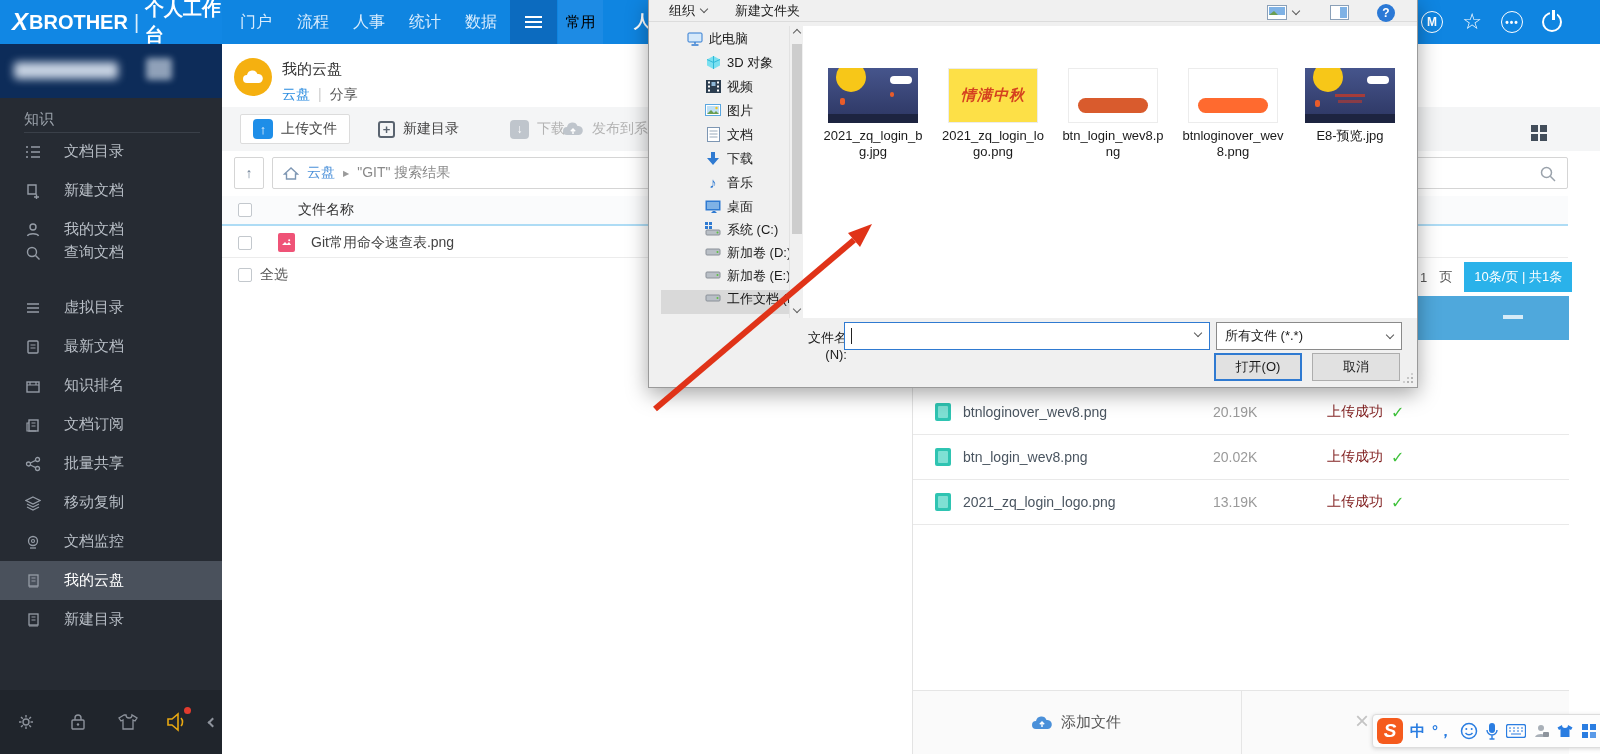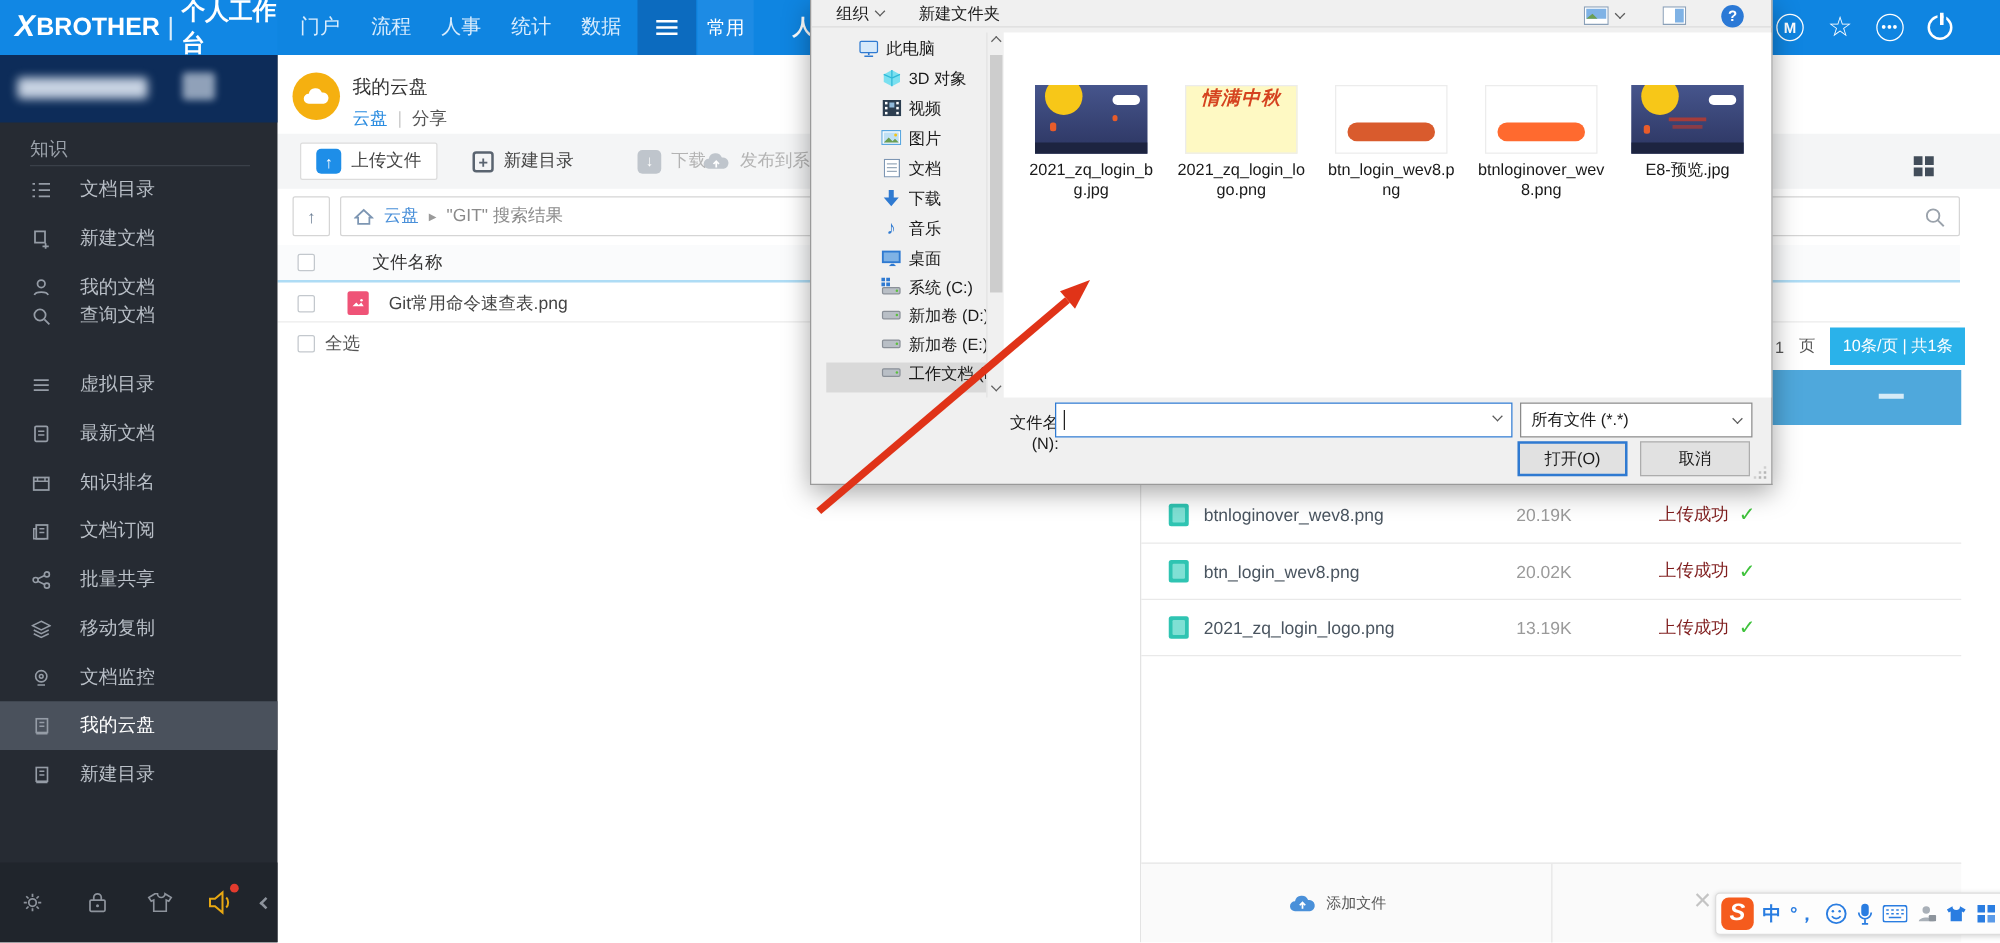--- a/index.html
+++ b/index.html
@@ -9,21 +9,21 @@
 .hdr{position:absolute;left:0;top:0;width:1600px;height:44px;background:#0f85e1;z-index:1}
 .logo{position:absolute;left:0;top:0;width:222px;height:44px;background:#1187e4;color:#fff;
       display:flex;align-items:center;padding-left:12px;font-size:20px;font-weight:bold}
 .logo .x{font-style:italic;font-size:24px;margin-right:1px}
 .logo .sep{font-weight:normal;margin:0 6px;opacity:.85}
 .logo .sub{font-weight:600;font-size:19px}
 .nav-item{position:absolute;top:0;height:44px;line-height:44px;color:#d8ecfd;font-size:16px;cursor:pointer}
 .navbox{position:absolute;top:0;height:44px;display:flex;align-items:center;justify-content:center}
 .hamb{width:47px;background:#0c6bbf}
 .hamb i{display:block;width:17px;height:2px;background:#fff;box-shadow:0 5px 0 #fff,0 -5px 0 #fff}
-.quick{width:45px;background:#1d8be4;color:#ffffff;font-size:15px}
+.quick{width:45px;background:#1d8be4;color:#000000;font-size:15px}
 .hnav-partial{position:absolute;left:634px;top:0;height:44px;line-height:44px;color:#fff;font-size:17px;font-weight:bold}
 .hico{position:absolute;top:10px;width:24px;height:24px;color:#fff;display:flex;align-items:center;justify-content:center;cursor:pointer}
 .circ{width:22px;height:22px;border:1.6px solid #fff;border-radius:50%;display:flex;align-items:center;justify-content:center;font-size:12px;font-weight:bold}
 .star{font-size:22px;line-height:22px}
 .pwr{width:20px;height:20px;border:2px solid #fff;border-radius:50%;position:relative}
 .pwr i{position:absolute;left:8px;top:-4px;width:2.5px;height:10px;background:#fff;outline:2px solid #0f85e1}
 
 .sbar{position:absolute;left:0;top:44px;width:222px;height:710px;background:#262b33;z-index:1}
 .userband{position:absolute;left:0;top:0;width:222px;height:54px;background:#0d2c59}
 .blur1{position:absolute;left:14px;top:18px;width:104px;height:17px;background:rgba(232,240,250,.85);border-radius:3px;filter:blur(4px)}
@@ -73,21 +73,21 @@
 .pmin{position:absolute;right:46px;top:19px;width:20px;height:4px;background:#d6ebf7;cursor:pointer}
 .prow{position:absolute;left:0;width:656px;height:45px;border-bottom:1px solid #e9e9e9;display:flex;align-items:center;font-size:14px}
 .pgico{width:16px;height:18px;margin-left:22px;background:#2fc4b2;border-radius:2px;position:relative}
 .pgico i{position:absolute;left:3px;top:3px;width:10px;height:12px;background:#7fe0d4;border-radius:1px}
 .pname{margin-left:12px;color:#4a5560}
 .psize{position:absolute;left:300px;color:#9a9a9a}
 .pstat{position:absolute;left:414px;color:#7f1d1d}
 .pchk{position:absolute;left:478px;color:#3fc23c;font-weight:bold;font-size:16px}
 .pfoot{position:absolute;left:0;top:394px;width:656px;height:64px;background:#fafafa;border-top:1px solid #e5e5e5;display:flex;align-items:center}
 .pdiv{position:absolute;left:328px;top:0;width:1px;height:64px;background:#e5e5e5}
-.addf{position:absolute;left:118px;display:flex;align-items:center;color:#555;font-size:12px;cursor:pointer}
+.addf{position:absolute;left:118px;display:flex;align-items:center;color:#555;font-size:15px;cursor:pointer}
 .xclose{position:absolute;left:442px;top:16px;color:#c4c4c4;font-size:24px;cursor:pointer}
 
 .dlg{position:absolute;left:648px;top:0;width:770px;height:388px;background:#f0f0f0;border:1px solid #9a9a9a;border-top:none;
      box-shadow:0 6px 20px rgba(0,0,0,.35);z-index:10;font-size:13px;color:#1a1a1a}
 .dtool{position:absolute;left:0;top:0;width:768px;height:22px;border-bottom:1px solid #dcdcdc;display:flex;align-items:center}
 .dt-item{margin-left:20px;cursor:pointer;display:flex;align-items:center}
 .chev{display:inline-block;width:6px;height:6px;border-right:1.5px solid #5a5a5a;border-bottom:1.5px solid #5a5a5a;transform:rotate(45deg);margin-left:6px;margin-top:-3px}
 .dtr{position:absolute;display:flex;align-items:center;cursor:pointer}
 .helpc{width:18px;height:18px;border-radius:50%;background:#2b79d6;color:#fff;display:flex;align-items:center;justify-content:center;font-weight:bold;font-size:12px}
 .tree{position:absolute;left:0;top:26px;width:140px;height:292px}
@@ -99,21 +99,21 @@
 .tthumb{position:absolute;left:2px;top:18px;width:10px;height:190px;background:#cdcdcd}
 .schev{position:absolute;left:4px;width:6px;height:6px;border-right:1.5px solid #606060;border-bottom:1.5px solid #606060}
 .farea{position:absolute;left:154px;top:26px;width:614px;height:292px;background:#fff}
 .thumbitem{position:absolute;top:42px;width:110px;text-align:center;cursor:pointer}
 .timg{width:90px;height:55px;margin:0 auto;position:relative;overflow:hidden}
 .night{background:linear-gradient(#46558c,#2c3561)}
 .moon{position:absolute;left:8px;top:-6px;width:30px;height:30px;border-radius:50%;background:#f7c718}
 .cloudw{position:absolute;right:6px;top:8px;width:22px;height:8px;border-radius:6px;background:#fff}
 .hill{position:absolute;left:0;bottom:0;width:100%;height:9px;background:#1d2440}
 .lant{position:absolute;width:5px;height:7px;border-radius:2px;background:#e85c2a}
-.white-art{background:#fef9c3;border:1px solid #ececec;display:flex;align-items:flex-start;justify-content:center}
+.white-art{background:#fde047;border:1px solid #ececec;display:flex;align-items:center;justify-content:center}
 .artred{color:#d5431f;font-weight:bold;font-size:15px;font-style:italic;letter-spacing:1px}
 .pillbox{background:#fff;border:1px solid #ececec;display:flex;align-items:flex-end;justify-content:center}
 .pill{width:70px;height:15px;border-radius:8px;margin-bottom:9px}
 .redtxt{position:absolute;left:30px;top:26px;width:30px;height:3px;background:#c0392b;opacity:.8}
 .redtxt2{position:absolute;left:33px;top:32px;width:24px;height:3px;background:#c0392b;opacity:.6}
 .tname{margin-top:5px;font-size:13px;line-height:16px;word-break:break-all;padding:0 4px;color:#1a1a1a}
 .fnrow{position:absolute;left:0;top:318px;width:768px;height:70px}
 .fnlabel{position:absolute;left:140px;top:11px;width:58px;text-align:right}
 .fninput{position:absolute;left:195px;top:4px;width:366px;height:28px;background:#fff;border:1px solid #2f7ad1}
 .caret{position:absolute;left:6px;top:5px;width:1px;height:16px;background:#222}

